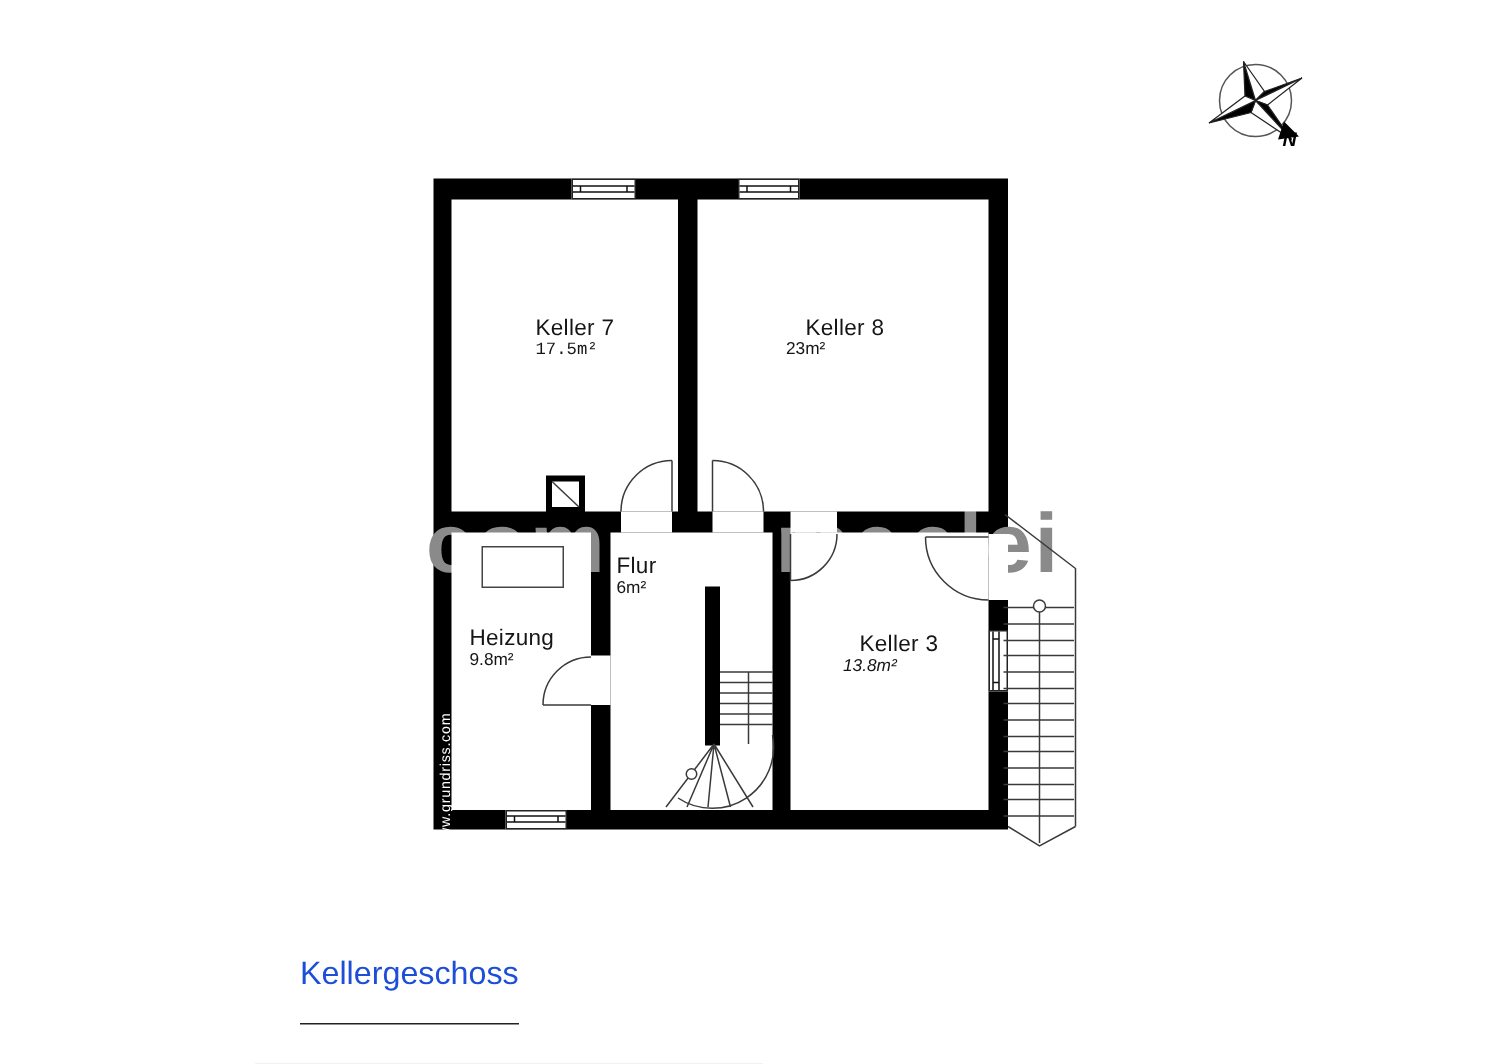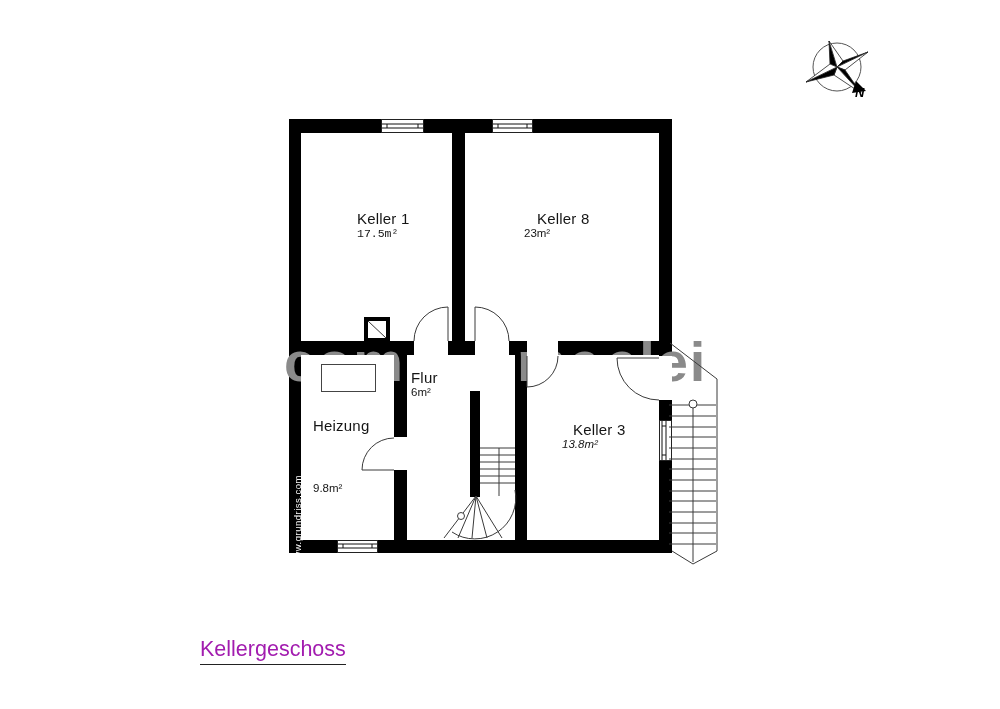--- a/index.html
+++ b/index.html
@@ -12,21 +12,21 @@
   .z1{z-index:1;} .z2{z-index:2;} .z3{z-index:3;} .z4{z-index:4;} .z5{z-index:5;}
   
   .wall-base{background:#000;}
   .room{background:#fff;}
   .opening{background:#fff;}
   .win{background:#fff;border:1px solid #222;box-sizing:border-box;}
   .stub{background:#000;}
   
   .room-name{font-size:15px;color:#151515;letter-spacing:.2px;white-space:nowrap;}
   .room-area{font-size:11.5px;color:#151515;white-space:nowrap;}
-  .floor-title{font-size:21.5px;color:#a21caf;border-bottom:1.5px solid #222;padding-bottom:2px;white-space:nowrap;}
+  .floor-title{font-size:21.5px;color:#1d4ed8;border-bottom:1.5px solid #222;padding-bottom:20px;white-space:nowrap;}
   
   .wm-frag{font-size:56px;font-weight:bold;color:#8a8a8a;line-height:1;letter-spacing:2px;white-space:nowrap;}
   .wm-site{
     font-size:9.5px;color:#ffffff;transform-origin:0 0;transform:rotate(-90deg);
     letter-spacing:.5px;white-space:nowrap;
   }
   svg{display:block;}
   .detail{stroke:#3a3a3a;fill:none;stroke-width:1;}
   .detail-dark{stroke:#111;fill:none;stroke-width:1;}
   .chimney{border:4px solid #000;background:#fff;box-sizing:border-box;}
@@ -127,28 +127,28 @@
       <polygon points="861,93 834,75 837,67" fill="#fff" stroke="#222" stroke-width="0.8"></polygon>
 
       <polygon points="806,82 834,75 837,67" fill="#000" stroke="#222" stroke-width="0.8"></polygon>
       <polygon points="806,82 830,64 837,67" fill="#fff" stroke="#222" stroke-width="0.8"></polygon>
       <polygon points="856,81 866,91 852,93" fill="#000"></polygon>
     </g>
   </svg>
 
   <div class="abs z5" style="left:855px;top:85px;font-size:13px;font-weight:bold;font-style:italic;color:#000;">N</div>
 
-  <div class="abs z5 room-name" style="left:357px;top:210px;">Keller 1</div>
+  <div class="abs z5 room-name" style="left:357px;top:210px;">Keller 7</div>
   <div class="abs z5 room-area" style="left:357px;top:227px;font-family:Liberation Mono, monospace;">17.5m²</div>
 
   <div class="abs z5 room-name" style="left:537px;top:210px;">Keller 8</div>
   <div class="abs z5 room-area" style="left:524px;top:227px;">23m²</div>
 
   <div class="abs z5 room-name" style="left:313px;top:417px;">Heizung</div>
-  <div class="abs z5 room-area" style="left:313px;top:434px;margin-top:48px;">9.8m²</div>
+  <div class="abs z5 room-area" style="left:313px;top:434px;">9.8m²</div>
 
   <div class="abs z5 room-name" style="left:411px;top:369px;">Flur</div>
   <div class="abs z5 room-area" style="left:411px;top:386px;text-align:right;">6m²</div>
 
   <div class="abs z5 room-name" style="left:562px;top:421px;margin-left:11px;">Keller 3</div>
   <div class="abs z5 room-area" style="left:562px;top:438px;font-style:italic;">13.8m²</div>
 
   <div class="abs z5 wm-site" style="left:292px;top:566px;">www.grundriss.com</div>
 
   <div class="abs z5 floor-title" style="left:200px;top:637px;">Kellergeschoss</div>

